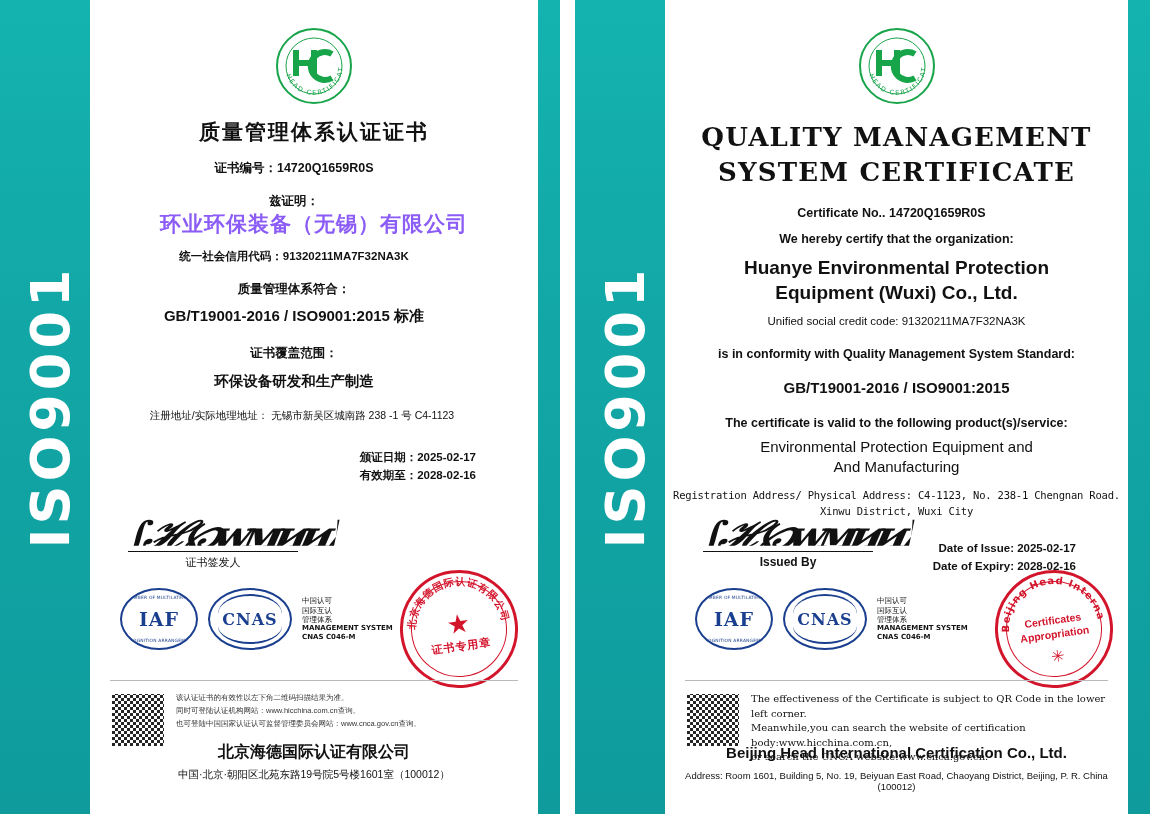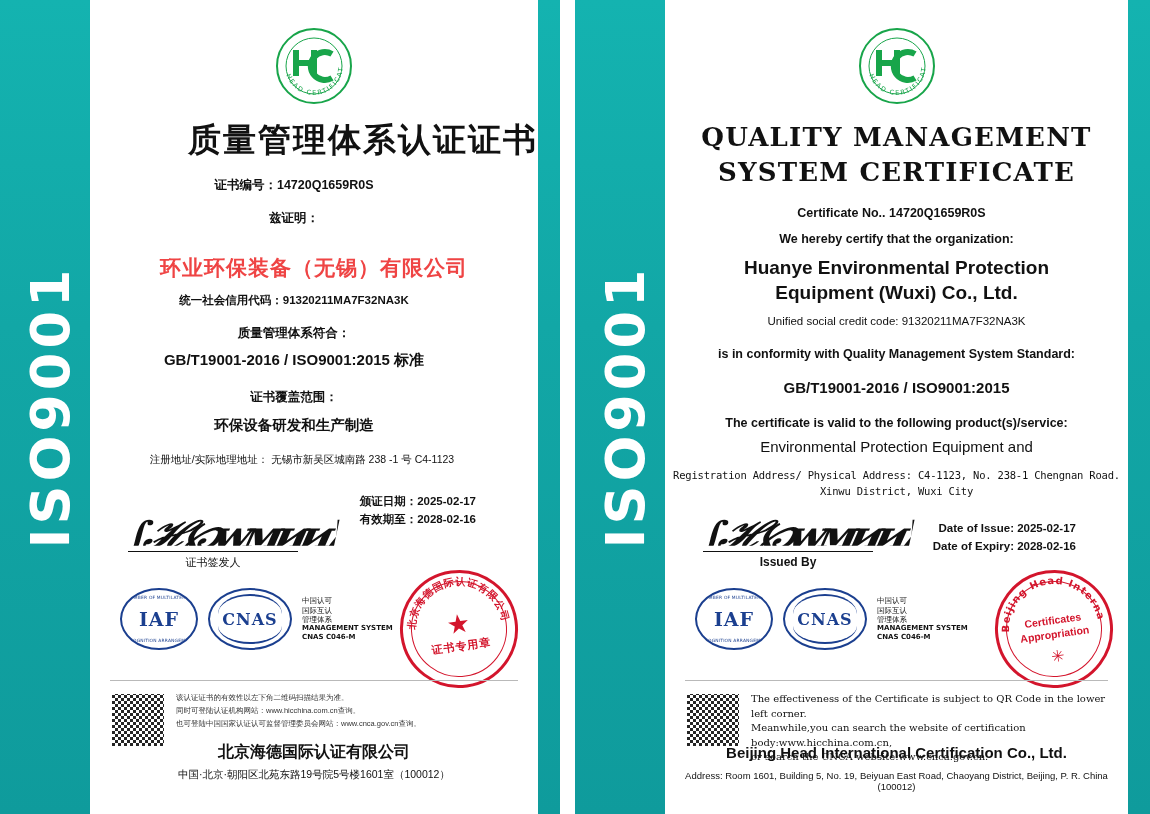--- a/index.html
+++ b/index.html
@@ -73,23 +73,23 @@
     position: relative;
     display: inline-block;
     width: 80px;
     height: 80px;
   }
   .logo svg { display: block; }
 
   
   .title-cn {
     margin-top: 8px;
-    text-align: right;
-    font-family: "DejaVu Sans", sans-serif;
-    font-size: 33px;
+    text-align: center;
+    font-family: "DejaVu Sans", sans-serif;
+    font-size: 21px;
     font-weight: bold;
     letter-spacing: 2px;
     color: #111;
   }
   .title-en {
     margin-top: 10px;
     text-align: center;
     font-family: "DejaVu Serif", serif;
     font-size: 26px;
     font-weight: bold;
@@ -121,22 +121,22 @@
     font-weight: bold;
     color: #111;
   }
   .lbl-cn { padding-right: 40px; }
 
   .org-cn {
     text-align: center;
     font-family: "DejaVu Sans", sans-serif;
     font-size: 21px;
     font-weight: bold;
-    color: #ef4444;
-    margin-top: 27px;
+    color: #8b5cf6;
+    margin-top: 0;
     letter-spacing: 1px;
   }
   .org-en {
     text-align: center;
     font-size: 19px;
     font-weight: bold;
     color: #111;
     line-height: 1.3;
   }
   .small-center {
@@ -565,20 +565,21 @@
       <div class="lbl" style="margin-top:12px">We hereby certify that the organization:</div>
       <div class="org-en" style="margin-top:10px">Huanye Environmental Protection</div>
       <div class="org-en">Equipment (Wuxi) Co., Ltd.</div>
       <div class="small-center" style="margin-top:9px">Unified social credit code: 91320211MA7F32NA3K</div>
 
       <div class="lbl" style="margin-top:20px">is in conformity with Quality Management System Standard:</div>
       <div class="std-en" style="margin-top:18px">GB/T19001-2016 / ISO9001:2015</div>
 
       <div class="lbl" style="margin-top:20px">The certificate is valid to the following product(s)/service:</div>
       <div class="scope-en" style="margin-top:7px">Environmental Protection Equipment and</div>
+      <div class="scope-en">And Manufacturing</div>
 
       <div class="addr" style="margin-top:12px">Registration Address/ Physical Address: C4-1123, No. 238-1 Chengnan Road.</div>
       <div class="addr" style="margin-top:4px">Xinwu District, Wuxi City</div>
 
       <div class="dates-en" style="margin-top:22px">Date of  Issue: 2025-02-17</div>
       <div class="dates-en">Date of  Expiry: 2028-02-16</div>
 
       <div class="sig-block" style="top:505px">
         <div class="sig-glyph">∫ℋ℘ᴡᴍᴎᴎ⟩</div>
         <div class="sig-line"></div>

